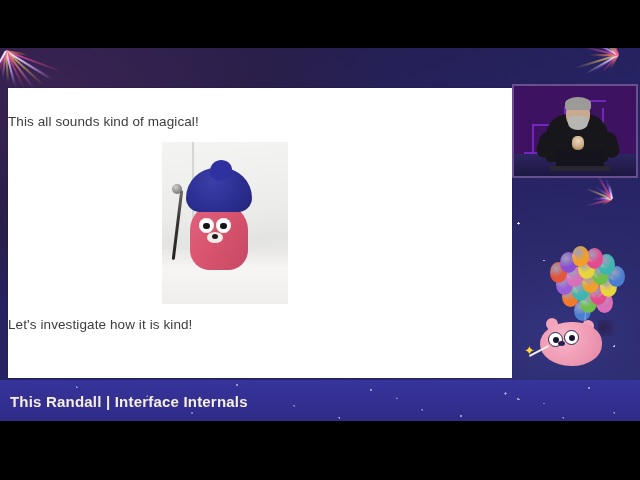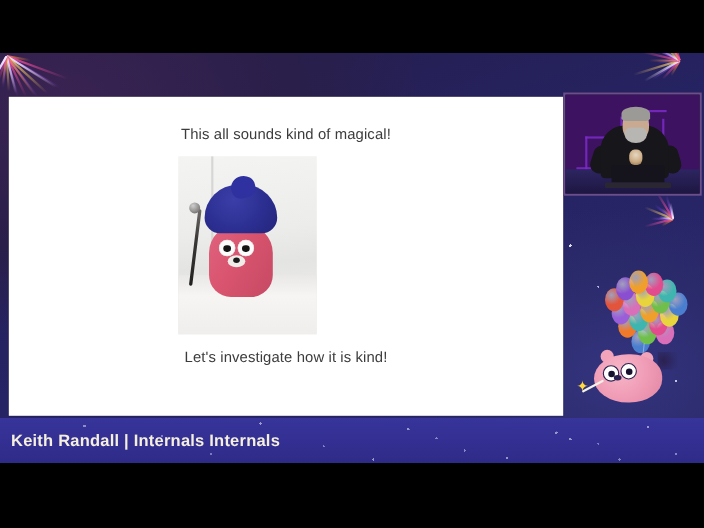--- a/index.html
+++ b/index.html
@@ -86,21 +86,20 @@
     position: absolute;
     left: 8px; top: 88px;
     width: 504px; height: 290px;
     background: #ffffff;
     z-index: 20;
     box-shadow: 0 0 0 1px rgba(0,0,0,.08);
   }
   .slide-line {
     position: absolute;
     left: 0; width: 504px;
-    text-align: center;
     color: #3c3c3c;
     font-size: 13.5px;
     letter-spacing: .1px;
   }
   #slide-heading { top: 26px; }
   #slide-footnote { top: 229px; }
 
   
   #slide-photo {
     position: absolute;
@@ -492,21 +491,21 @@
     <div class="gopher-body"></div>
     <div class="gopher-eye l"></div>
     <div class="gopher-eye r"></div>
     <div class="gopher-nose"></div>
     <div class="wand"></div>
     <div class="wand-star">✦</div>
   </div>
 
   <div id="lower-third">
     <div class="stars"></div>
-    <div id="speaker-label">Keith Randall | Internals Internals</div>
+    <div id="speaker-label">This Randall | Interface Internals</div>
   </div>
 
   <div id="webcam">
     <div class="wall">
         <div class="grid-line" style="left: 18px; top: 38px; width: 34px; height: 2px;"></div>
         <div class="grid-line" style="left: 18px; top: 38px; width: 2px; height: 30px;"></div>
         <div class="grid-line" style="left: 50px; top: 20px; width: 2px; height: 34px;"></div>
         <div class="grid-line" style="left: 50px; top: 54px; width: 40px; height: 2px;"></div>
         <div class="grid-line" style="left: 88px; top: 22px; width: 2px; height: 40px;"></div>
         <div class="grid-line" style="left: 62px; top: 14px; width: 30px; height: 2px;"></div>

